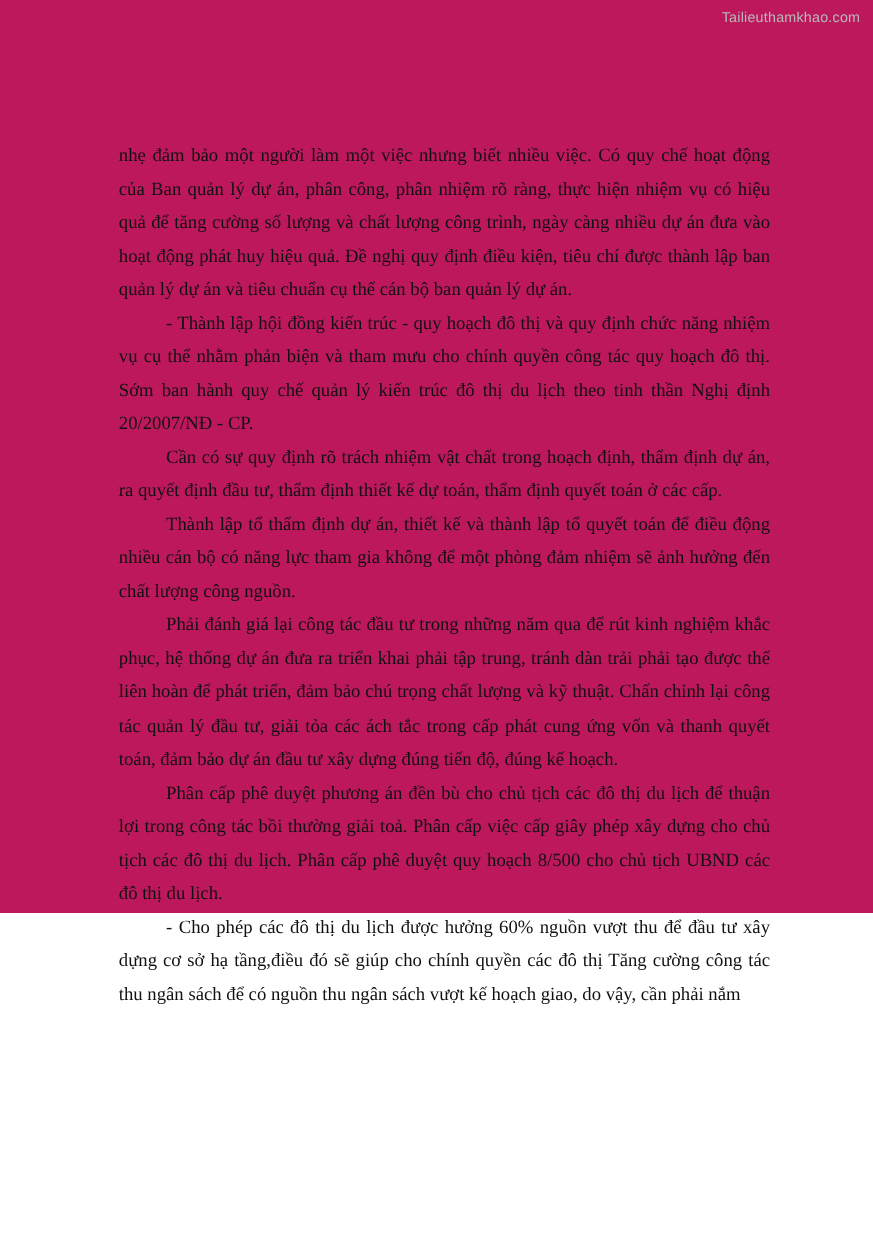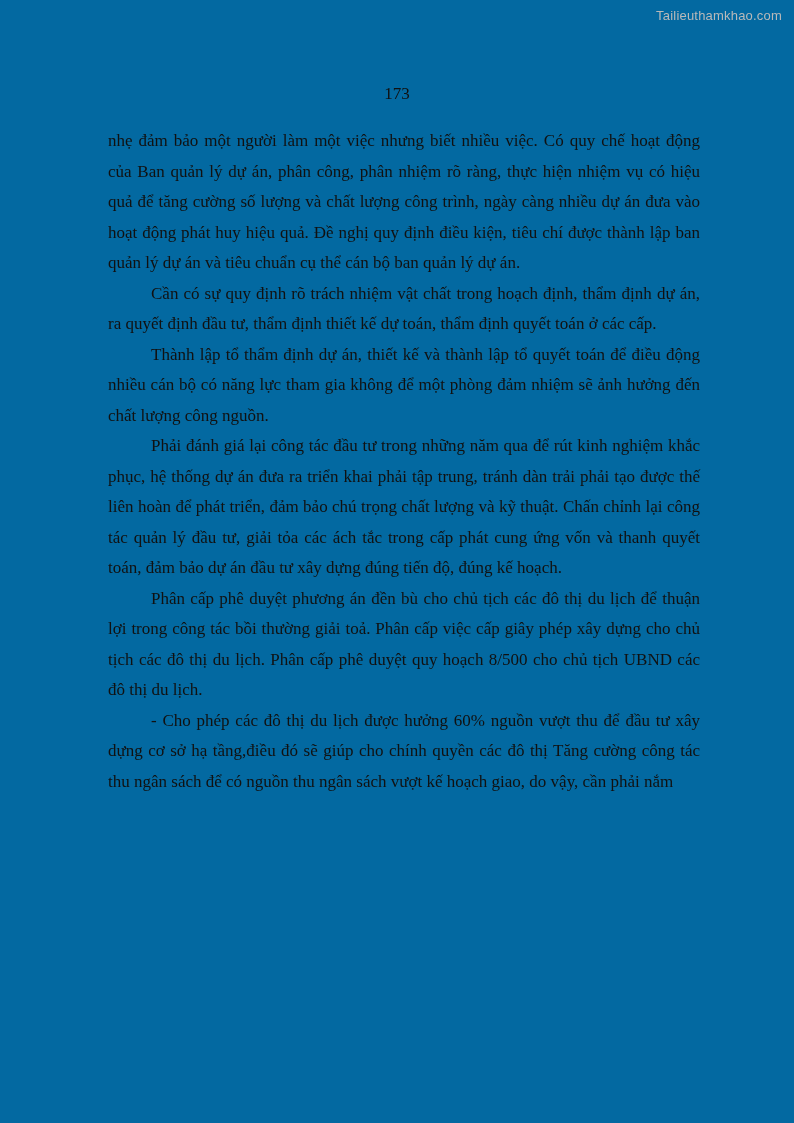--- a/index.html
+++ b/index.html
@@ -7,22 +7,22 @@
     width: 794px;
     height: 1123px;
     background: #ffffff;
     font-family: "Liberation Serif", "DejaVu Serif", serif;
     color: #111111;
     overflow: hidden;
   }
   .page {
     position: relative;
     width: 794px;
-    height: 1123px;
-    background: #0369a1;
+    height: 830px;
+    background: #be185d;
   }
   .watermark {
     position: absolute;
     top: 8px;
     right: 12px;
     font-family: "Liberation Sans", "DejaVu Sans", sans-serif;
     font-size: 13px;
     color: #b9b9b9;
     letter-spacing: 0.2px;
   }
@@ -54,24 +54,24 @@
     font-style: italic;
   }
 </style>
 </head>
 <body>
 
 <div class="page">
 
   <div class="watermark">Tailieuthamkhao.com</div>
 
-  <div class="page-number">173</div>
 
   <div class="content">
     <p class="para no-indent">nhẹ đảm bảo một người làm một việc nhưng biết nhiều việc. Có quy chế hoạt động của Ban quản lý dự án, phân công, phân nhiệm rõ ràng, thực hiện nhiệm vụ có hiệu quả để tăng cường số lượng và chất lượng công trình, ngày càng nhiều dự án đưa vào hoạt động phát huy hiệu quả. Đề nghị quy định điều kiện, tiêu chí được thành lập ban quản lý dự án và tiêu chuẩn cụ thể cán bộ ban quản lý dự án.</p>
+    <p class="para">- Thành lập hội đồng kiến trúc - quy hoạch đô thị và quy định chức năng nhiệm vụ cụ thể nhằm phản biện và tham mưu cho chính quyền công tác quy hoạch đô thị. Sớm ban hành quy chế quản lý kiến trúc đô thị du lịch theo tinh thần Nghị định 20/2007/NĐ - CP.</p>
     <p class="para">Cần có sự quy định rõ trách nhiệm vật chất trong hoạch định, thẩm định dự án, ra quyết định đầu tư, thẩm định thiết kế dự toán, thẩm định quyết toán ở các cấp.</p>
     <p class="para">Thành lập tổ thẩm định dự án, thiết kế và thành lập tổ quyết toán để điều động nhiều cán bộ có năng lực tham gia không để một phòng đảm nhiệm sẽ ảnh hưởng đến chất lượng công nguồn.</p>
     <p class="para">Phải đánh giá lại công tác đầu tư trong những năm qua để rút kinh nghiệm khắc phục, hệ thống dự án đưa ra triển khai phải tập trung, tránh dàn trải phải tạo được thế liên hoàn để phát triển, đảm bảo chú trọng chất lượng và kỹ thuật. Chấn chỉnh lại công tác quản lý đầu tư, giải tỏa các ách tắc trong cấp phát cung ứng vốn và thanh quyết toán, đảm bảo dự án đầu tư xây dựng đúng tiến độ, đúng kế hoạch.</p>
     <p class="para">Phân cấp phê duyệt phương án đền bù cho chủ tịch các đô thị du lịch để thuận lợi trong công tác bồi thường giải toả. Phân cấp việc cấp giây phép xây dựng cho chủ tịch các đô thị du lịch. Phân cấp phê duyệt quy hoạch 8/500 cho chủ tịch UBND các đô thị du lịch.</p>
     <p class="para">- Cho phép các đô thị du lịch được hưởng 60% nguồn vượt thu để đầu tư xây dựng cơ sở hạ tầng,điều đó sẽ giúp cho chính quyền các đô thị Tăng cường công tác thu ngân sách để có nguồn thu ngân sách vượt kế hoạch giao, do vậy, cần phải nắm</p>
   </div>
 
 </div>
 
 </body></html>

